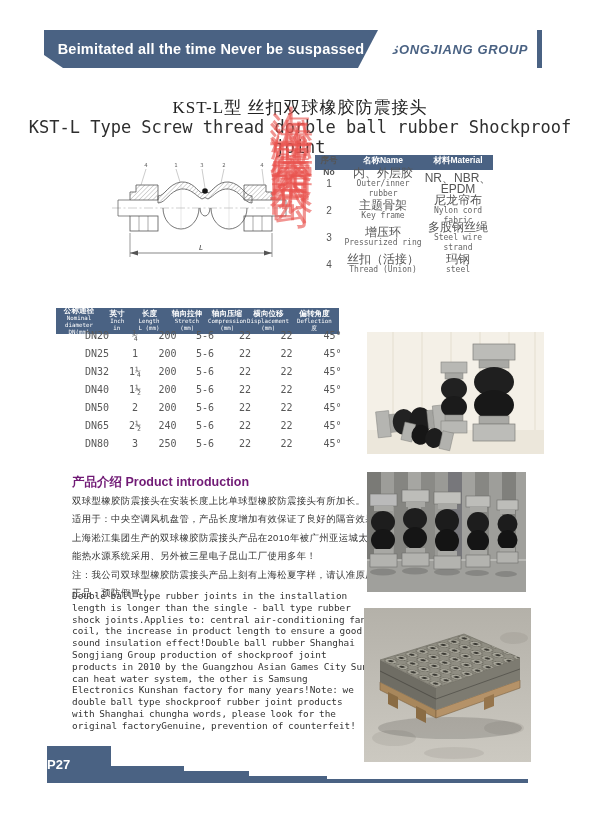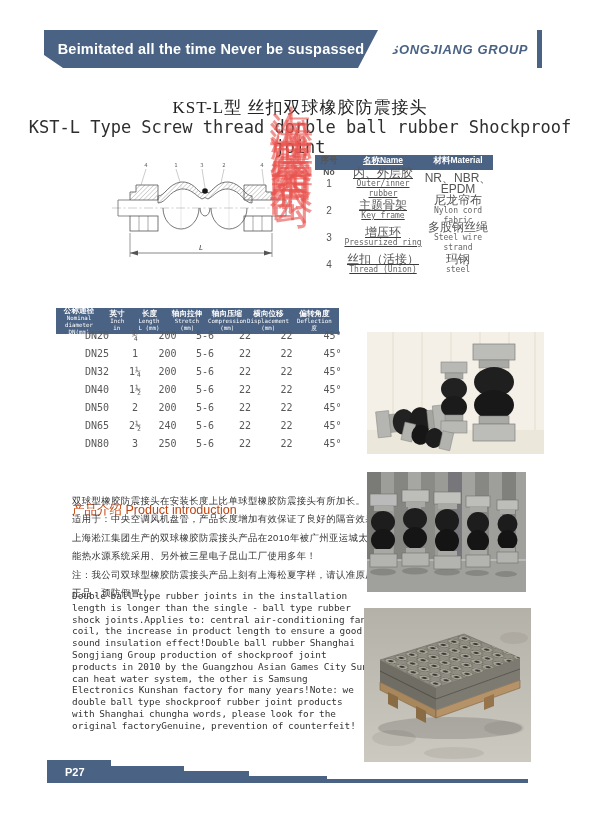--- a/index.html
+++ b/index.html
@@ -30,59 +30,59 @@
     font-family:"Liberation Serif", serif; font-size:17px; color:#222; letter-spacing:1px; }
   .title-en { left:0; top:117px; width:600px; text-align:center;
     font-family:"DejaVu Sans Mono", monospace; font-size:17px; color:#2e2e2e; }
 
   
   .mat-table { left:315px; top:155px; width:178px; }
   .mat-head { display:flex; background:#4a6283; color:#fff; height:15px; }
   .mat-head div { font-size:8.5px; font-weight:bold; text-align:center; }
   .mat-row { display:flex; align-items:center; height:27px; }
   .mc-no { width:28px; text-align:center; font-size:10px; color:#555; }
-  .mc-name { width:80px; text-align:center;text-decoration:underline; }
+  .mc-name { width:80px; text-align:center; }
   .mc-mat { width:70px; text-align:center; }
   .m-zh { display:block; font-size:12px; color:#555; line-height:11px; }
   .m-en { display:block; font-family:"DejaVu Sans Mono", monospace; font-size:8px; color:#666; line-height:10px; }
 
   
   .spec-head { left:56px; top:308px; width:283px; height:26px; background:#4a6283;
     display:flex; color:#fff; }
   .spec-head .col { display:flex; flex-direction:column; align-items:center; justify-content:center; line-height:1.12; }
   .h-zh { font-size:7.6px; font-weight:bold; }
   .h-en, .h-unit { font-size:6.1px; font-family:"DejaVu Sans Mono", monospace; transform:scale(.95); }
   .spec-body { left:74px; top:326px; width:283px; }
   .spec-row { display:flex; height:18px; align-items:center;
     font-family:"DejaVu Sans Mono", monospace; font-size:10px; color:#585858; }
   .spec-row div, .spec-head .col { text-align:center; }
   .w0{width:46px}.w1{width:30px}.w2{width:35px}.w3{width:40px}.w4{width:40px}.w5{width:43px}.w6{width:49px}
   .spec-row div { display:flex; justify-content:center; }
 
   
-  .intro-head { left:72px; top:502px; font-size:12.5px; font-weight:normal; color:#c2410c; }
+  .intro-head { left:72px; top:474px; font-size:12.5px; font-weight:bold; color:#701a75; }
   .intro-zh { left:72px; top:492px; width:300px; }
   .intro-zh div { font-size:9.4px; color:#333; height:18.4px; line-height:18.4px; white-space:nowrap; letter-spacing:.4px; }
   .intro-en { left:72px; top:590px; width:296px;
     font-family:"DejaVu Sans Mono", monospace; font-size:9.4px; line-height:11.8px; color:#333;
     word-spacing:-1px; }
 
   
   .watermark {
     left:262px; top:70px; height:670px; pointer-events:none; z-index:50;
     writing-mode:vertical-rl; text-orientation:upright;
     font-family:"Liberation Serif", serif; font-size:44px; letter-spacing:7px;
     color:rgba(232,82,77,0.62); font-weight:400;
   }
 
   
   .footer { left:47px; top:760px; width:481px; height:23px; display:flex; align-items:flex-end; }
   .footer div { background:#4a6283; }
-  .f1 { width:64px; height:23px; color:#fff; font-weight:bold; font-size:11px;
-        display:flex; align-items:center; padding-left:18px; }
+  .f1 { width:64px; height:37px; color:#fff; font-weight:bold; font-size:13px;
+        display:flex; align-items:center; }
   .f2 { width:73px; height:17px; } .f3 { width:65px; height:12px; }
   .f4 { width:78px; height:7px; }  .f5 { width:201px; height:4px; }
 
   svg text { font-family:"DejaVu Sans Mono", monospace; }
 </style>
 </head>
 <body>
 
 <div class="abs banner-left">
   <span>Beimitated all the time Never be suspassed</span>

